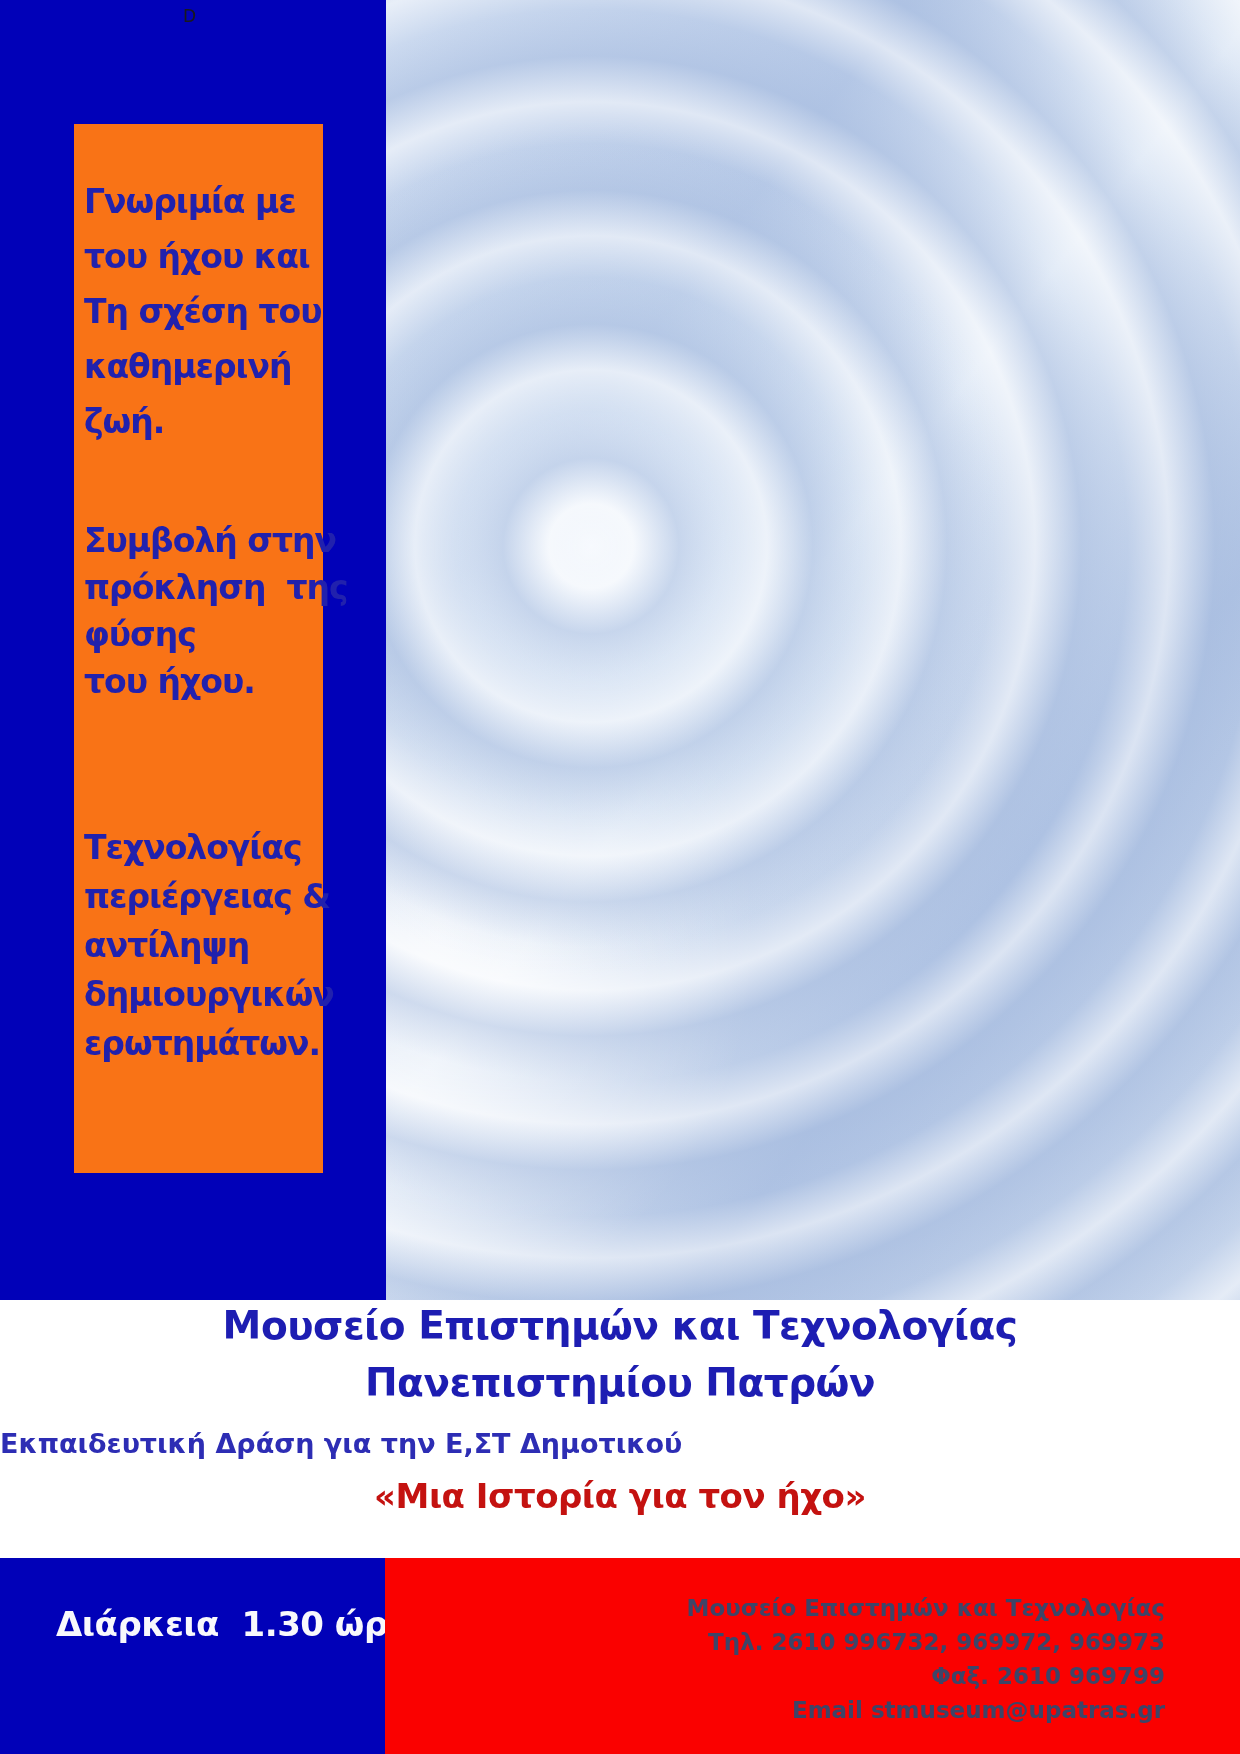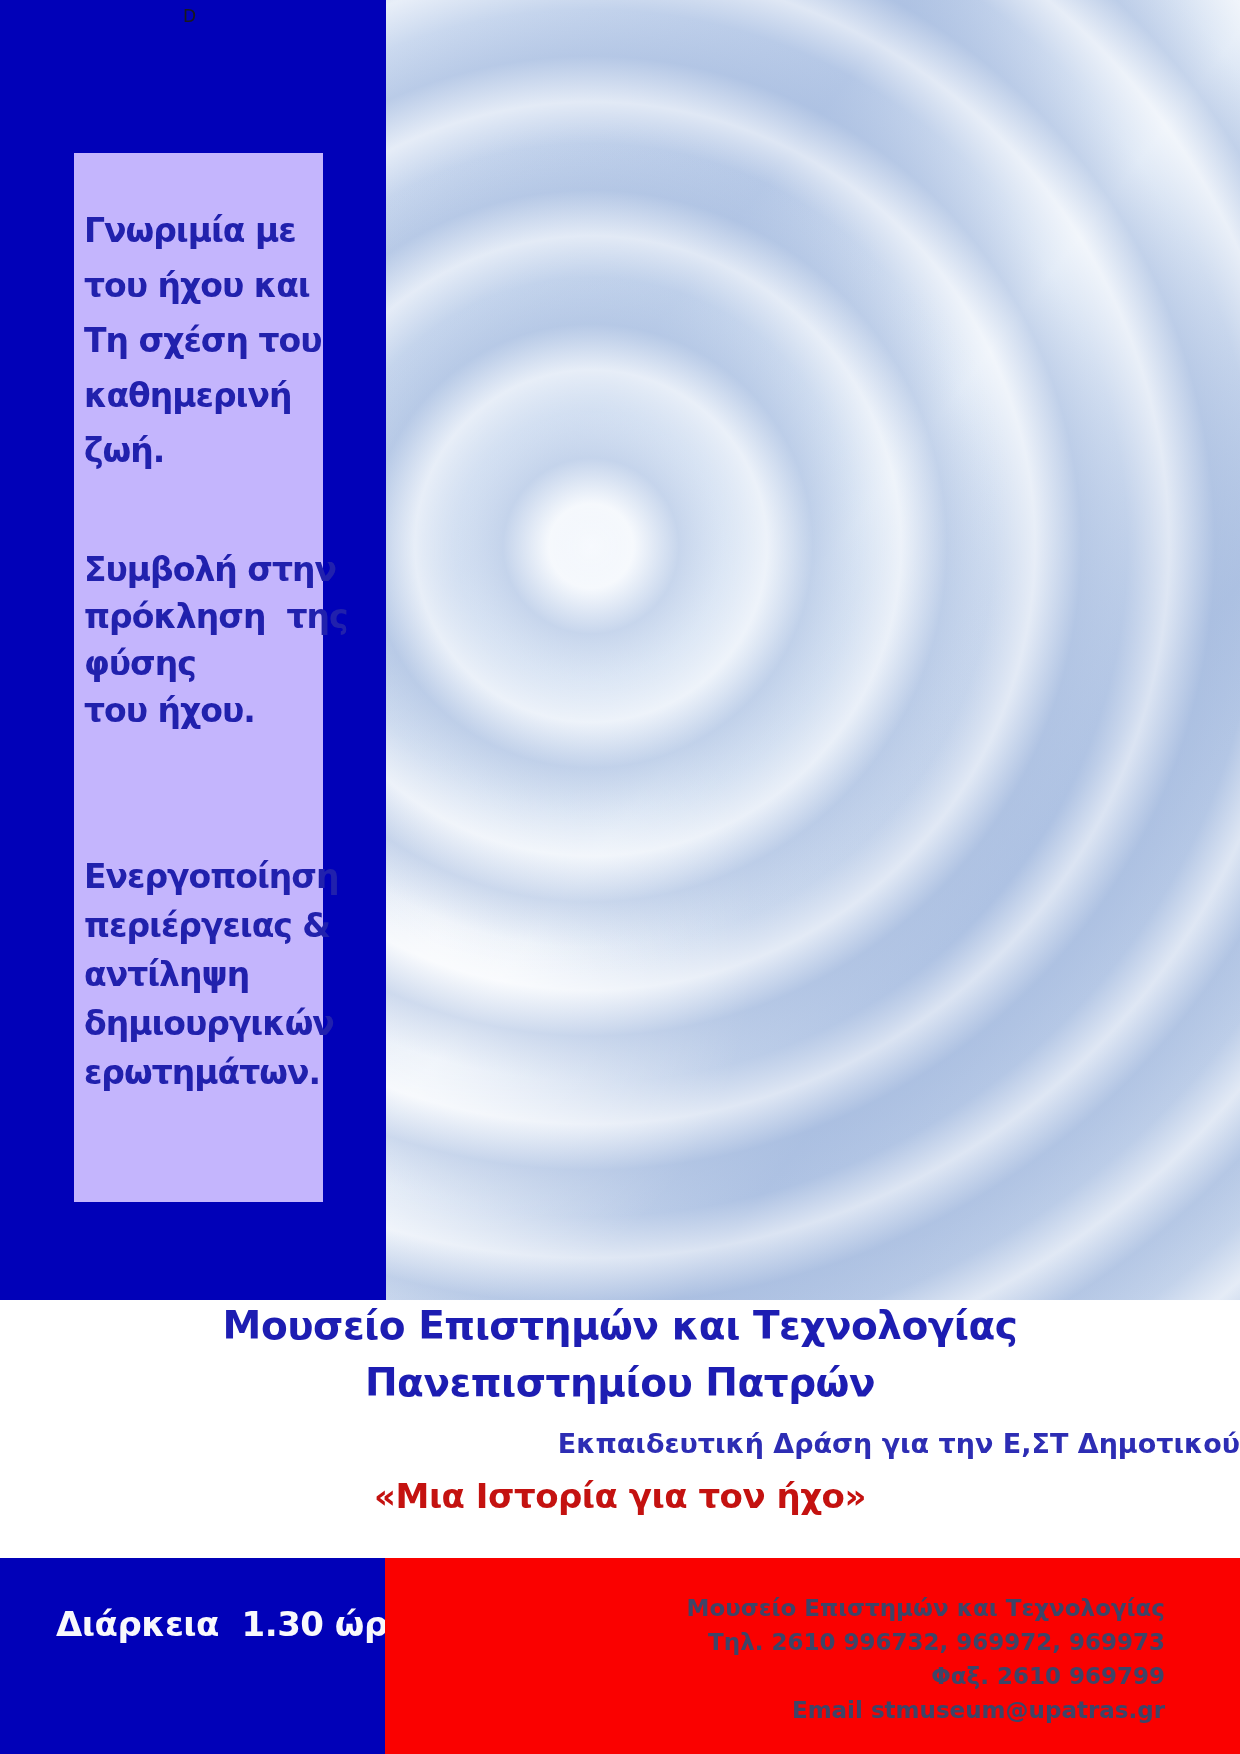--- a/index.html
+++ b/index.html
@@ -11,22 +11,22 @@
   
   .blue-band{
     position:absolute;left:0;top:0;width:386px;height:1300px;
     background:#0101b8;
   }
   .d-mark{
     position:absolute;left:183px;top:6px;
     font-size:17px;color:#1a1a1a;font-weight:400;
   }
   .white-box{
-    position:absolute;left:74px;top:153px;width:249px;height:1049px;
-    background:#c4b5fd;box-sizing:border-box;
+    position:absolute;left:74px;top:124px;width:249px;height:1049px;
+    background:#f97316;box-sizing:border-box;
     padding:50px 6px 0 10px;
   }
   .box-line{
     font-size:33px;font-weight:bold;color:#2121ad;
     letter-spacing:-1px;white-space:pre;line-height:55px;
   }
   .para2 .box-line{line-height:47px;}
   .para2{margin-top:68px;}
   .para3{margin-top:118px;}
   .para3 .box-line{line-height:49px;}
@@ -47,21 +47,21 @@
   }
   
   .title-block{position:absolute;left:0;top:1300px;width:1240px;height:258px;background:#ffffff;}
   .museum-line1,.museum-line2{
     position:absolute;left:0;width:1240px;text-align:center;
     font-size:39px;font-weight:bold;color:#1d1db2;letter-spacing:-0.5px;white-space:pre;
   }
   .museum-line1{top:3px;}
   .museum-line2{top:60px;}
   .subtitle{
-    position:absolute;left:0;top:128px;width:1240px;text-align:right;
+    position:absolute;left:0;top:128px;width:1240px;text-align:left;
     font-size:27px;font-weight:600;color:#2d2db4;white-space:pre;
   }
   .event-title{
     position:absolute;left:0;top:176px;width:1240px;text-align:center;
     font-size:34px;font-weight:bold;color:#c41210;letter-spacing:-0.5px;white-space:pre;
   }
   
   .footer-blue{
     position:absolute;left:0;top:1558px;width:385px;height:196px;
     background:#0101b8;
@@ -95,21 +95,21 @@
           <div class="box-line">καθημερινή</div>
           <div class="box-line">ζωή.</div>
         </div>
       <div class="para2">
           <div class="box-line">Συμβολή στην</div>
           <div class="box-line">πρόκληση  της</div>
           <div class="box-line">φύσης</div>
           <div class="box-line">του ήχου.</div>
         </div>
       <div class="para3">
-          <div class="box-line">Ενεργοποίηση</div>
+          <div class="box-line">Τεχνολογίας</div>
           <div class="box-line">περιέργειας &amp;</div>
           <div class="box-line">αντίληψη</div>
           <div class="box-line">δημιουργικών</div>
           <div class="box-line">ερωτημάτων.</div>
         </div>
     </div>
   </div>
 
   <div class="water"></div>
 

